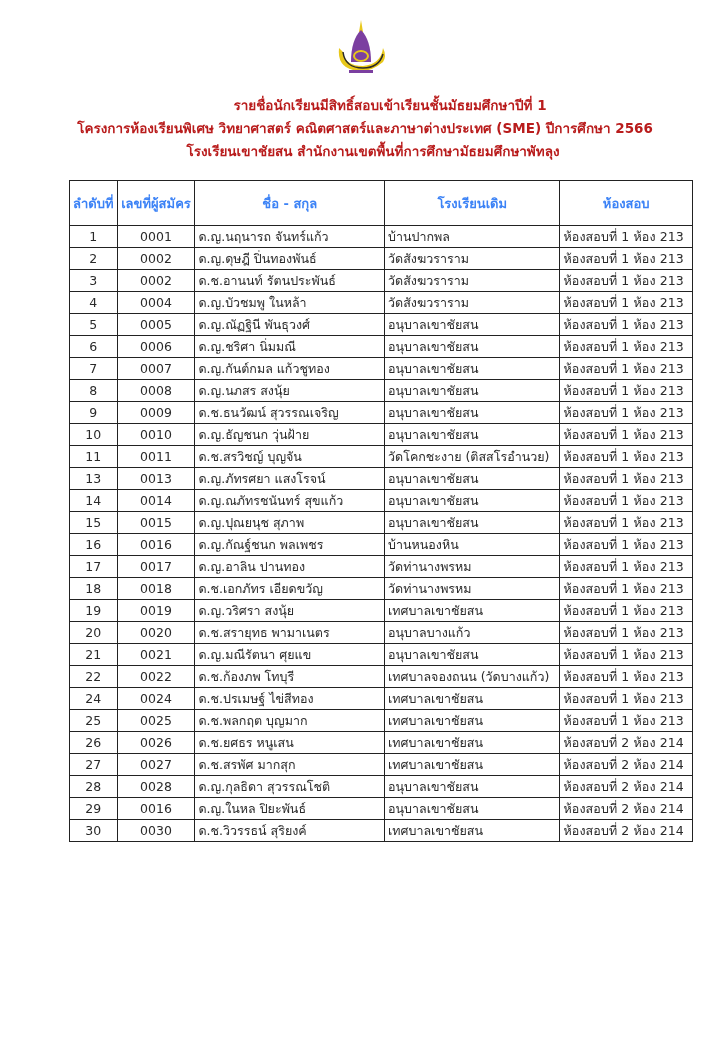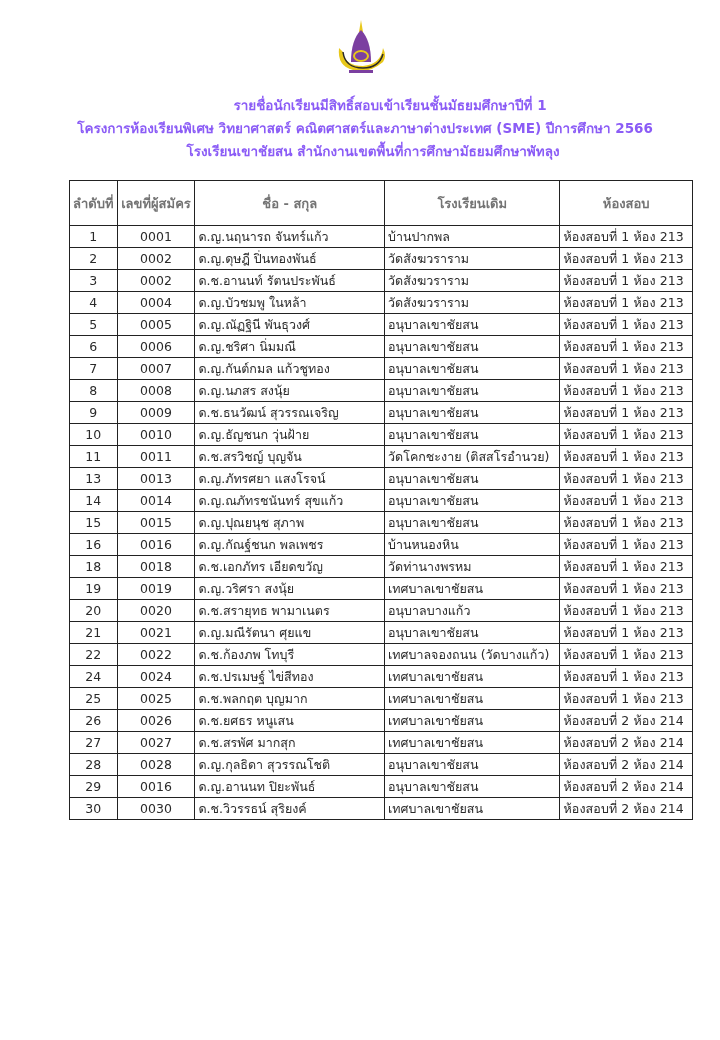--- a/index.html
+++ b/index.html
@@ -1,25 +1,25 @@
 <!DOCTYPE html>
 <html><head>
 <meta charset="utf-8">
 <style>
   html, body { margin: 0; padding: 0; background: #ffffff; }
   body { width: 720px; height: 1040px; position: relative; font-family: "DejaVu Sans", sans-serif; color: #111; overflow: hidden; }
   .logo { position: absolute; left: 333px; top: 18px; width: 56px; height: 62px; }
   .titles { position: absolute; left: 0; top: 94px; width: 720px; text-align: center; }
-  .titles div { font-size: 13.5px; font-weight: bold; line-height: 23px; color: #8b5cf6; }
+  .titles div { font-size: 13.5px; font-weight: bold; line-height: 23px; color: #b91c1c; }
   .titles .t1 { padding-left: 60px; }
   .titles .t2 { padding-left: 10px; }
   .titles .t3 { padding-left: 26px; }
   table { position: absolute; left: 69px; top: 180px; width: 624px; border-collapse: collapse; }
   th, td { border: 1.6px solid #222; font-size: 12.5px; padding: 0 3px; height: 21px; color: #2a2a2a; white-space: nowrap; }
-  th { height: 44px; font-weight: bold; font-size: 13px; text-align: center; color: #737373; }
+  th { height: 44px; font-weight: bold; font-size: 13px; text-align: center; color: #3b82f6; }
   td.c { text-align: center; }
   td.l { text-align: left; }
   td.room { text-align: left; letter-spacing: 0.1px; }
   col.c1 { width: 44px; } col.c2 { width: 78px; } col.c3 { width: 193px; } col.c4 { width: 176px; } col.c5 { width: 133px; }
 </style>
 </head>
 <body>
 
 <div class="logo">
   <svg width="56" height="62" viewBox="0 0 56 62">
@@ -155,20 +155,27 @@
         <td class="room">ห้องสอบที่ 1 ห้อง  213</td>
       </tr>
       <tr>
         <td class="c">16</td>
         <td class="c">0016</td>
         <td class="l">ด.ญ.กัณฐ์ชนก  พลเพชร</td>
         <td class="l">บ้านหนองหิน</td>
         <td class="room">ห้องสอบที่ 1 ห้อง  213</td>
       </tr>
       <tr>
+        <td class="c">17</td>
+        <td class="c">0017</td>
+        <td class="l">ด.ญ.อาลิน   ปานทอง</td>
+        <td class="l">วัดท่านางพรหม</td>
+        <td class="room">ห้องสอบที่ 1 ห้อง  213</td>
+      </tr>
+      <tr>
         <td class="c">18</td>
         <td class="c">0018</td>
         <td class="l">ด.ช.เอกภัทร  เอียดขวัญ</td>
         <td class="l">วัดท่านางพรหม</td>
         <td class="room">ห้องสอบที่ 1 ห้อง  213</td>
       </tr>
       <tr>
         <td class="c">19</td>
         <td class="c">0019</td>
         <td class="l">ด.ญ.วริศรา  สงนุ้ย</td>
@@ -227,21 +234,21 @@
       <tr>
         <td class="c">28</td>
         <td class="c">0028</td>
         <td class="l">ด.ญ.กุลธิดา  สุวรรณโชติ</td>
         <td class="l">อนุบาลเขาชัยสน</td>
         <td class="room">ห้องสอบที่ 2 ห้อง  214</td>
       </tr>
       <tr>
         <td class="c">29</td>
         <td class="c">0016</td>
-        <td class="l">ด.ญ.อานนท  ปิยะพันธ์</td>
+        <td class="l">ด.ญ.ในหล  ปิยะพันธ์</td>
         <td class="l">อนุบาลเขาชัยสน</td>
         <td class="room">ห้องสอบที่ 2 ห้อง  214</td>
       </tr>
       <tr>
         <td class="c">30</td>
         <td class="c">0030</td>
         <td class="l">ด.ช.วิวรรธน์  สุริยงค์</td>
         <td class="l">เทศบาลเขาชัยสน</td>
         <td class="room">ห้องสอบที่ 2 ห้อง  214</td>
       </tr>

